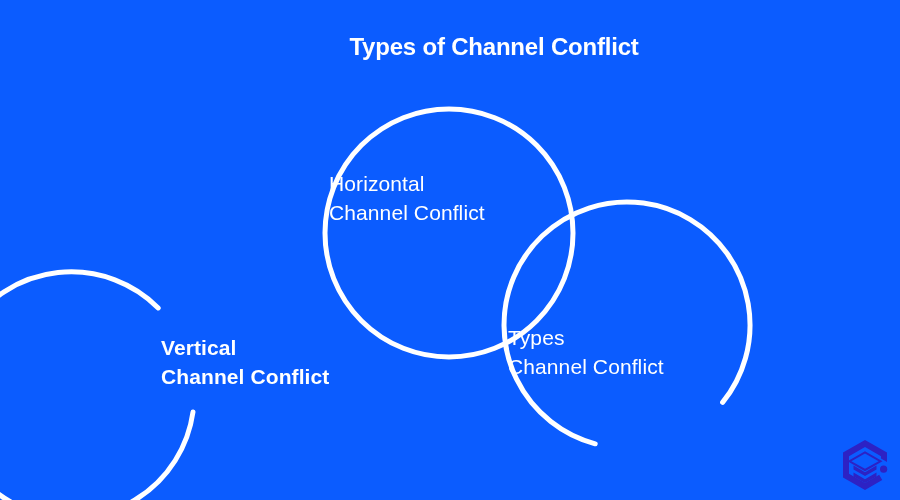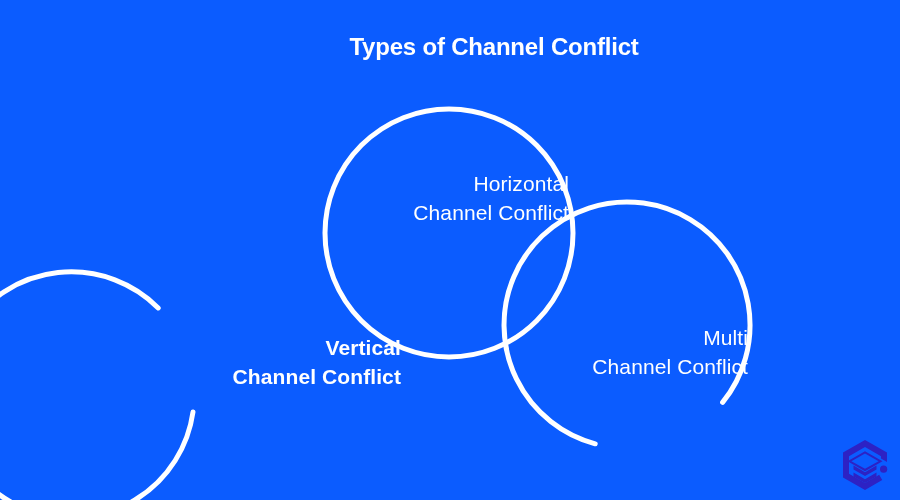--- a/index.html
+++ b/index.html
@@ -40,21 +40,21 @@
     left: 0;
     top: 0;
   }
   
   .venn-label {
     position: absolute;
     color: #ffffff;
     font-size: 21px;
     font-weight: 400;
     line-height: 29px;
-    text-align: right;
+    text-align: left;
     white-space: nowrap;
     letter-spacing: 0.1px;
   }
   #label-horizontal {
     left: 329px;
     top: 169px;
     width: 240px;
   }
   #label-vertical {
     left: 161px;
@@ -99,21 +99,21 @@
     <span class="line1">Horizontal</span>
     <span class="line2">Channel Conflict</span>
   </div>
 
   <div class="venn-label" id="label-vertical">
     <span class="line1">Vertical</span>
     <span class="line2">Channel Conflict</span>
   </div>
 
   <div class="venn-label" id="label-multi">
-    <span class="line1">Multi</span>
+    <span class="line1">Types</span>
     <span class="line2">Channel Conflict</span>
   </div>
 
   <svg id="logo" viewBox="0 0 54 54">
     <g>
 
       <path fill="#2d22c4" d="M 27 2
                L 49 14.5
                L 49 24
                L 43 20.6

